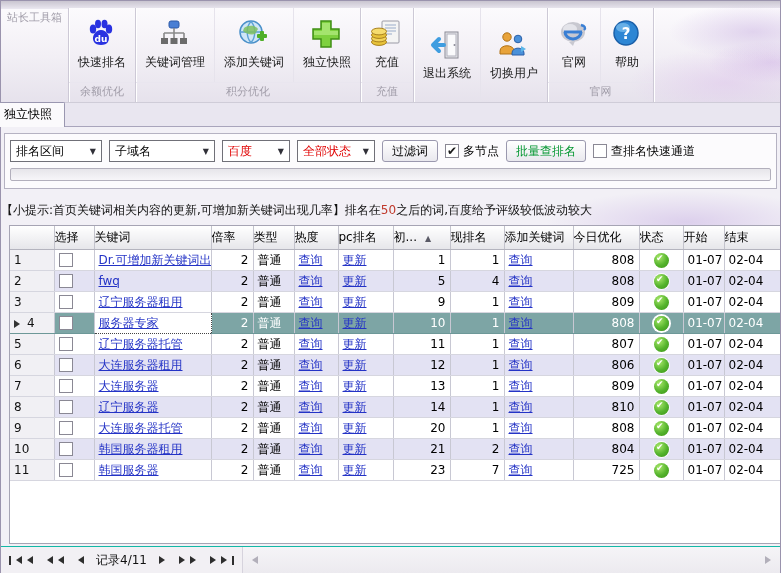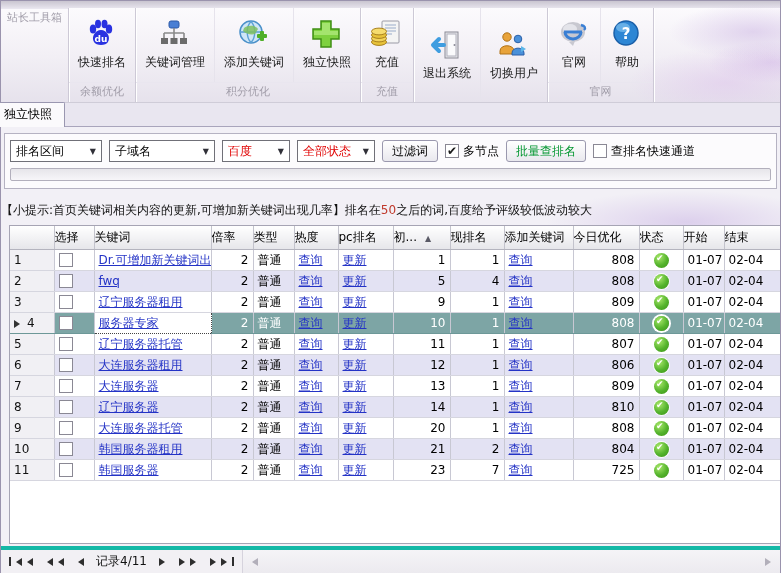--- a/index.html
+++ b/index.html
@@ -65,21 +65,21 @@
   a.glink { color:#2433c6; text-decoration:underline; cursor:pointer; }
   td.editing { background:#ffffff !important; border:1px dotted #444 !important; }
   .row-marker { display:inline-block; width:0; height:0; border:4px solid transparent; border-left:6px solid #333; margin-right:3px; vertical-align:middle; }
   .status-dot { display:inline-block; width:15px; height:15px; border-radius:50%; background:radial-gradient(circle at 35% 28%, #a8e86a, #54b32c 55%, #3c9417); box-shadow:0 0 0 1px rgba(255,255,255,.8); position:relative; vertical-align:middle; }
   .status-dot::after { content:"✔"; position:absolute; left:2.5px; top:0.5px; font-size:9px; color:#fff; font-weight:bold; }
   tr.selected .status-dot { box-shadow:0 0 0 2px #fff; }
   .sort-arrow { font-size:8px; color:#5a5a66; margin-left:8px; }
   th.th-center, td.td-center { text-align:center; }
 
   
-  .bottombar { position:absolute; left:0; right:0; bottom:0; height:27px; background:#f2f0f4; border-top:4px solid #14b8a6; display:flex; align-items:center; }
+  .bottombar { position:absolute; left:0; right:0; bottom:0; height:27px; background:#f2f0f4; border-top:1px solid #14b8a6; display:flex; align-items:center; }
   .pager { display:flex; align-items:center; gap:10px; padding:0 8px; height:100%; border-right:1px solid #d6d3dd; }
   .pg-btn { display:flex; align-items:center; gap:1px; cursor:default; }
   .tri-l { width:0; height:0; border:4px solid transparent; border-right:6px solid #2e2e2e; }
   .tri-r { width:0; height:0; border:4px solid transparent; border-left:6px solid #2e2e2e; }
   .pg-bar { width:2px; height:9px; background:#2e2e2e; }
   .pg-label { font-size:12px; color:#111; margin:0 2px; }
   .hscroll { flex:1; height:100%; display:flex; align-items:center; justify-content:space-between; padding:0 5px; background:linear-gradient(#f5f4f7,#eceaef); }
   .tri-l.dis { border-right-color:#b2afba; } .tri-r.dis { border-left-color:#b2afba; }
 
   .red { color:#e00000; }

